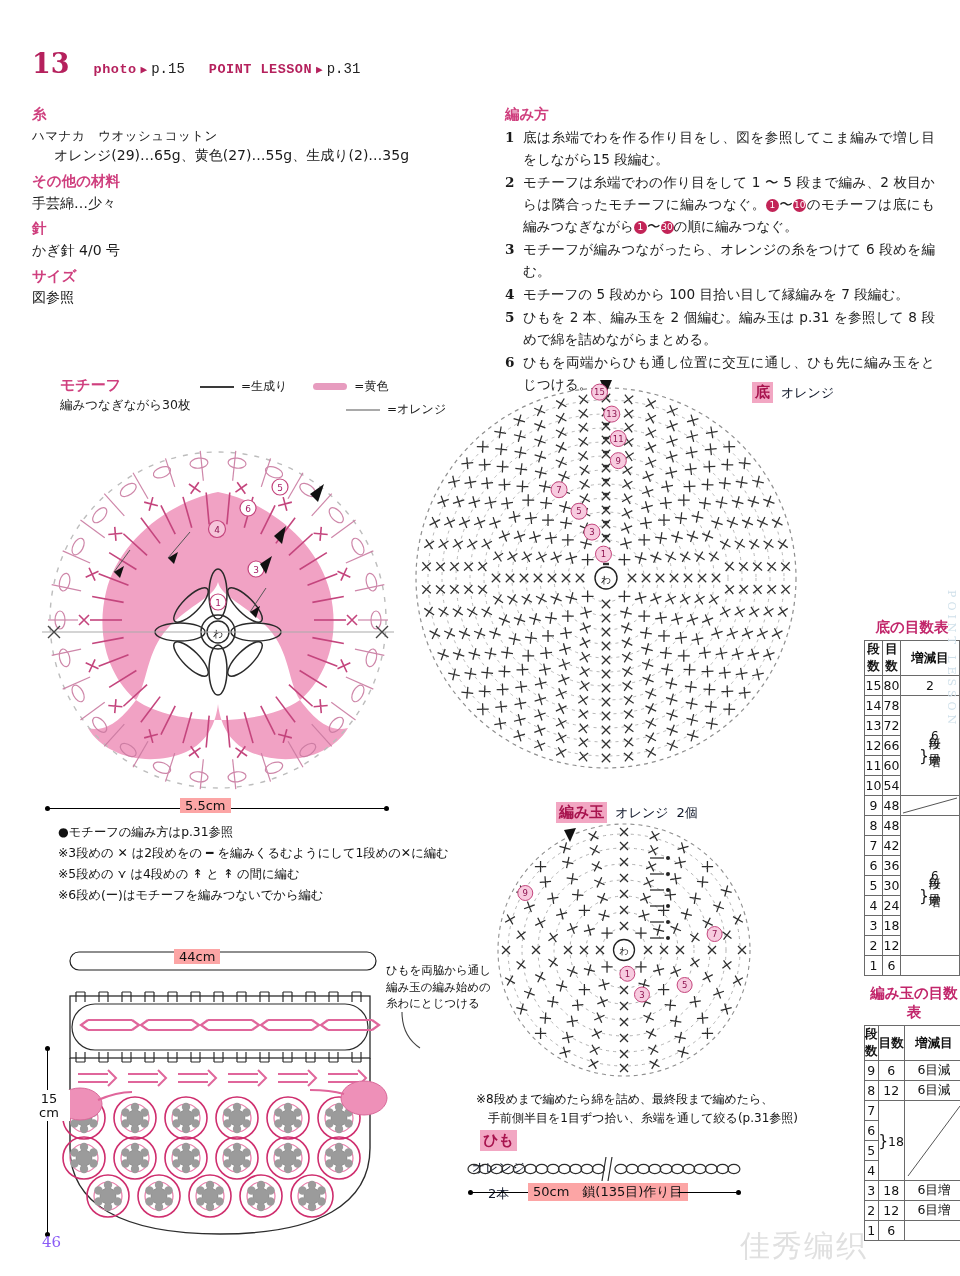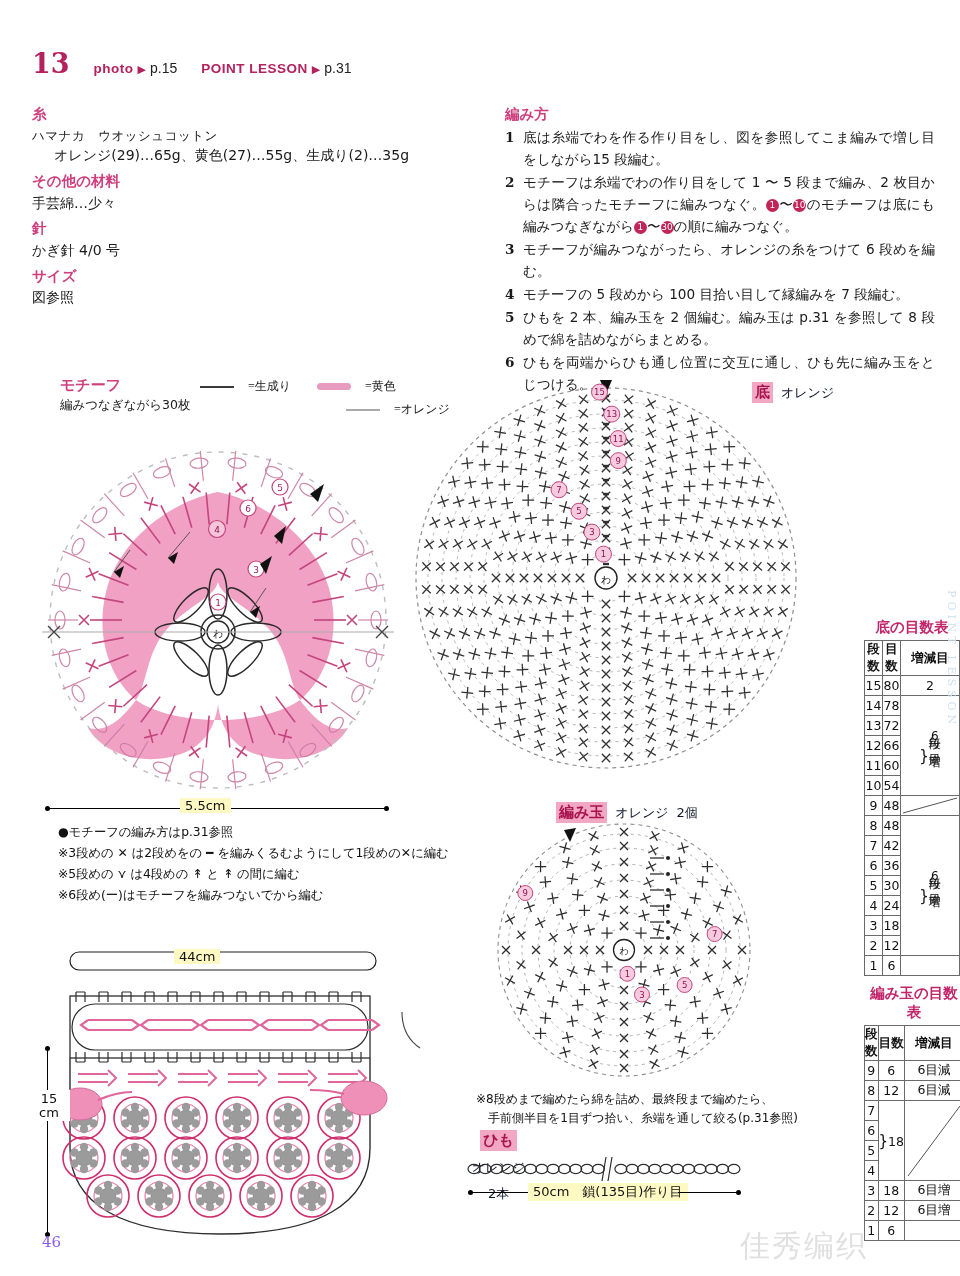--- a/index.html
+++ b/index.html
@@ -7,21 +7,21 @@
     width:960px;height:1276px;position:relative;overflow:hidden;
     font-family:"DejaVu Sans","Liberation Sans",sans-serif;
     color:#1a1a1a;
   }
   .page{position:absolute;inset:0;}
 
   
   .hdr{position:absolute;left:32px;top:48px;display:flex;align-items:baseline;gap:10px;}
   .hdr-num{font-family:"DejaVu Serif","Liberation Serif",serif;font-size:27px;font-weight:bold;color:#b5215d;}
   .hdr-title{font-size:23px;font-weight:bold;letter-spacing:1px;color:#121212;}
-  .hdr-ref{display:flex;align-items:baseline;gap:4px;margin-left:14px;font-family:Liberation Sans, sans-serif;}
+  .hdr-ref{display:flex;align-items:baseline;gap:4px;margin-left:14px;font-family:Liberation Mono, monospace;}
   .ref-kw{font-size:13.5px;font-weight:bold;color:#b5215d;letter-spacing:.5px;}
   .ref-pg{font-size:14px;color:#222;}
   .ref-tri{color:#b5215d;font-size:11px;}
   .ref-gap{width:16px;display:inline-block;}
 
   
   .col-l{position:absolute;left:32px;top:104px;width:450px;}
   .col-r{position:absolute;left:505px;top:104px;width:430px;}
   .sec-h{color:#cf3f7e;font-size:14.5px;font-weight:bold;line-height:1.5;margin-top:4px;}
   .sec-h:first-child{margin-top:0;}
@@ -38,35 +38,35 @@
 
   
   .lbl-pink{background:#f2a7c3;color:#a8144e;font-weight:bold;font-size:15px;padding:1px 3px;}
   .lbl-plain{font-size:13px;color:#0f172a;}
 
   
   .motif-head{position:absolute;left:60px;top:376px;}
   .motif-head .t1{color:#cf3f7e;font-weight:bold;font-size:15px;}
   .motif-head .t2{font-size:12.5px;color:#1a1a1a;margin-top:2px;}
   .legend{position:absolute;left:200px;top:378px;font-size:12px;}
-  .lg-row{display:flex;align-items:center;gap:14px;height:17px;font-family:Liberation Serif, serif;}
+  .lg-row{display:flex;align-items:center;gap:7px;height:17px;}
   .lg-sw{width:34px;height:0;border-top-style:solid;}
   .lg-tx{color:#1a1a1a;}
 
   
   .diag{position:absolute;}
   .cap{position:absolute;display:flex;align-items:center;gap:8px;}
 
   
   .notes{position:absolute;left:58px;top:822px;font-size:12.3px;line-height:1.72;color:#111;}
 
   
   .mbar{position:absolute;height:1px;background:#000;}
   .mdot{position:absolute;width:5px;height:5px;border-radius:50%;background:#000;}
-  .mtxt{position:absolute;font-size:13px;background:#fef9c3;padding:0 5px;color:#111;text-align:right;}
+  .mtxt{position:absolute;font-size:13px;background:#fca5a5;padding:0 5px;color:#111;text-align:right;}
 
   
   .tbl-wrap{position:absolute;margin-left:48px;}
   .tbl-title{color:#c2266b;font-weight:bold;font-size:14.5px;text-align:center;margin-bottom:3px;}
   table.cnt{border-collapse:collapse;font-size:12.5px;background:#fff;}
   table.cnt td,table.cnt th{border:1px solid #6a6a6a;text-align:center;font-weight:normal;
       color:#111;padding:0;height:19px;}
   table.cnt th{font-weight:bold;height:20px;}
   .c1{width:36px;}
   .c2{width:36px;}
@@ -1411,20 +1411,25 @@
     <div class="mdot" style="left:45px;top:1046px;"></div>
     <div class="mbar" style="left:47px;top:1048px;width:1px;height:60px;background:#000;"></div>
     <div class="mbar" style="left:47px;top:1048px;width:1px;height:186px;background:#000;"></div>
     <div class="mdot" style="left:45px;top:1232px;"></div>
     <div class="cm-lab" style="left:28px;top:1090px;width:42px;background:#fff;padding:2px 0;">
       <div>15</div>
       <div>cm</div>
     </div>
   </div>
 
+  <div class="bagnote" id="bagnote-host">
+      <div>ひもを両脇から通し</div>
+      <div>編み玉の編み始めの</div>
+      <div>糸わにとじつける</div>
+    </div>
   <div class="diag" style="left:396px;top:1012px;">
     <svg width="60" height="50" viewBox="0 0 60 50">
       <path d="M6,0 C6,16 12,28 24,36" fill="none" stroke="#444" stroke-width="1.1"></path>
     </svg>
   </div>
 
   <div class="side-txt">POINT LESSON</div>
 
   <div class="pgno">46</div>
 

